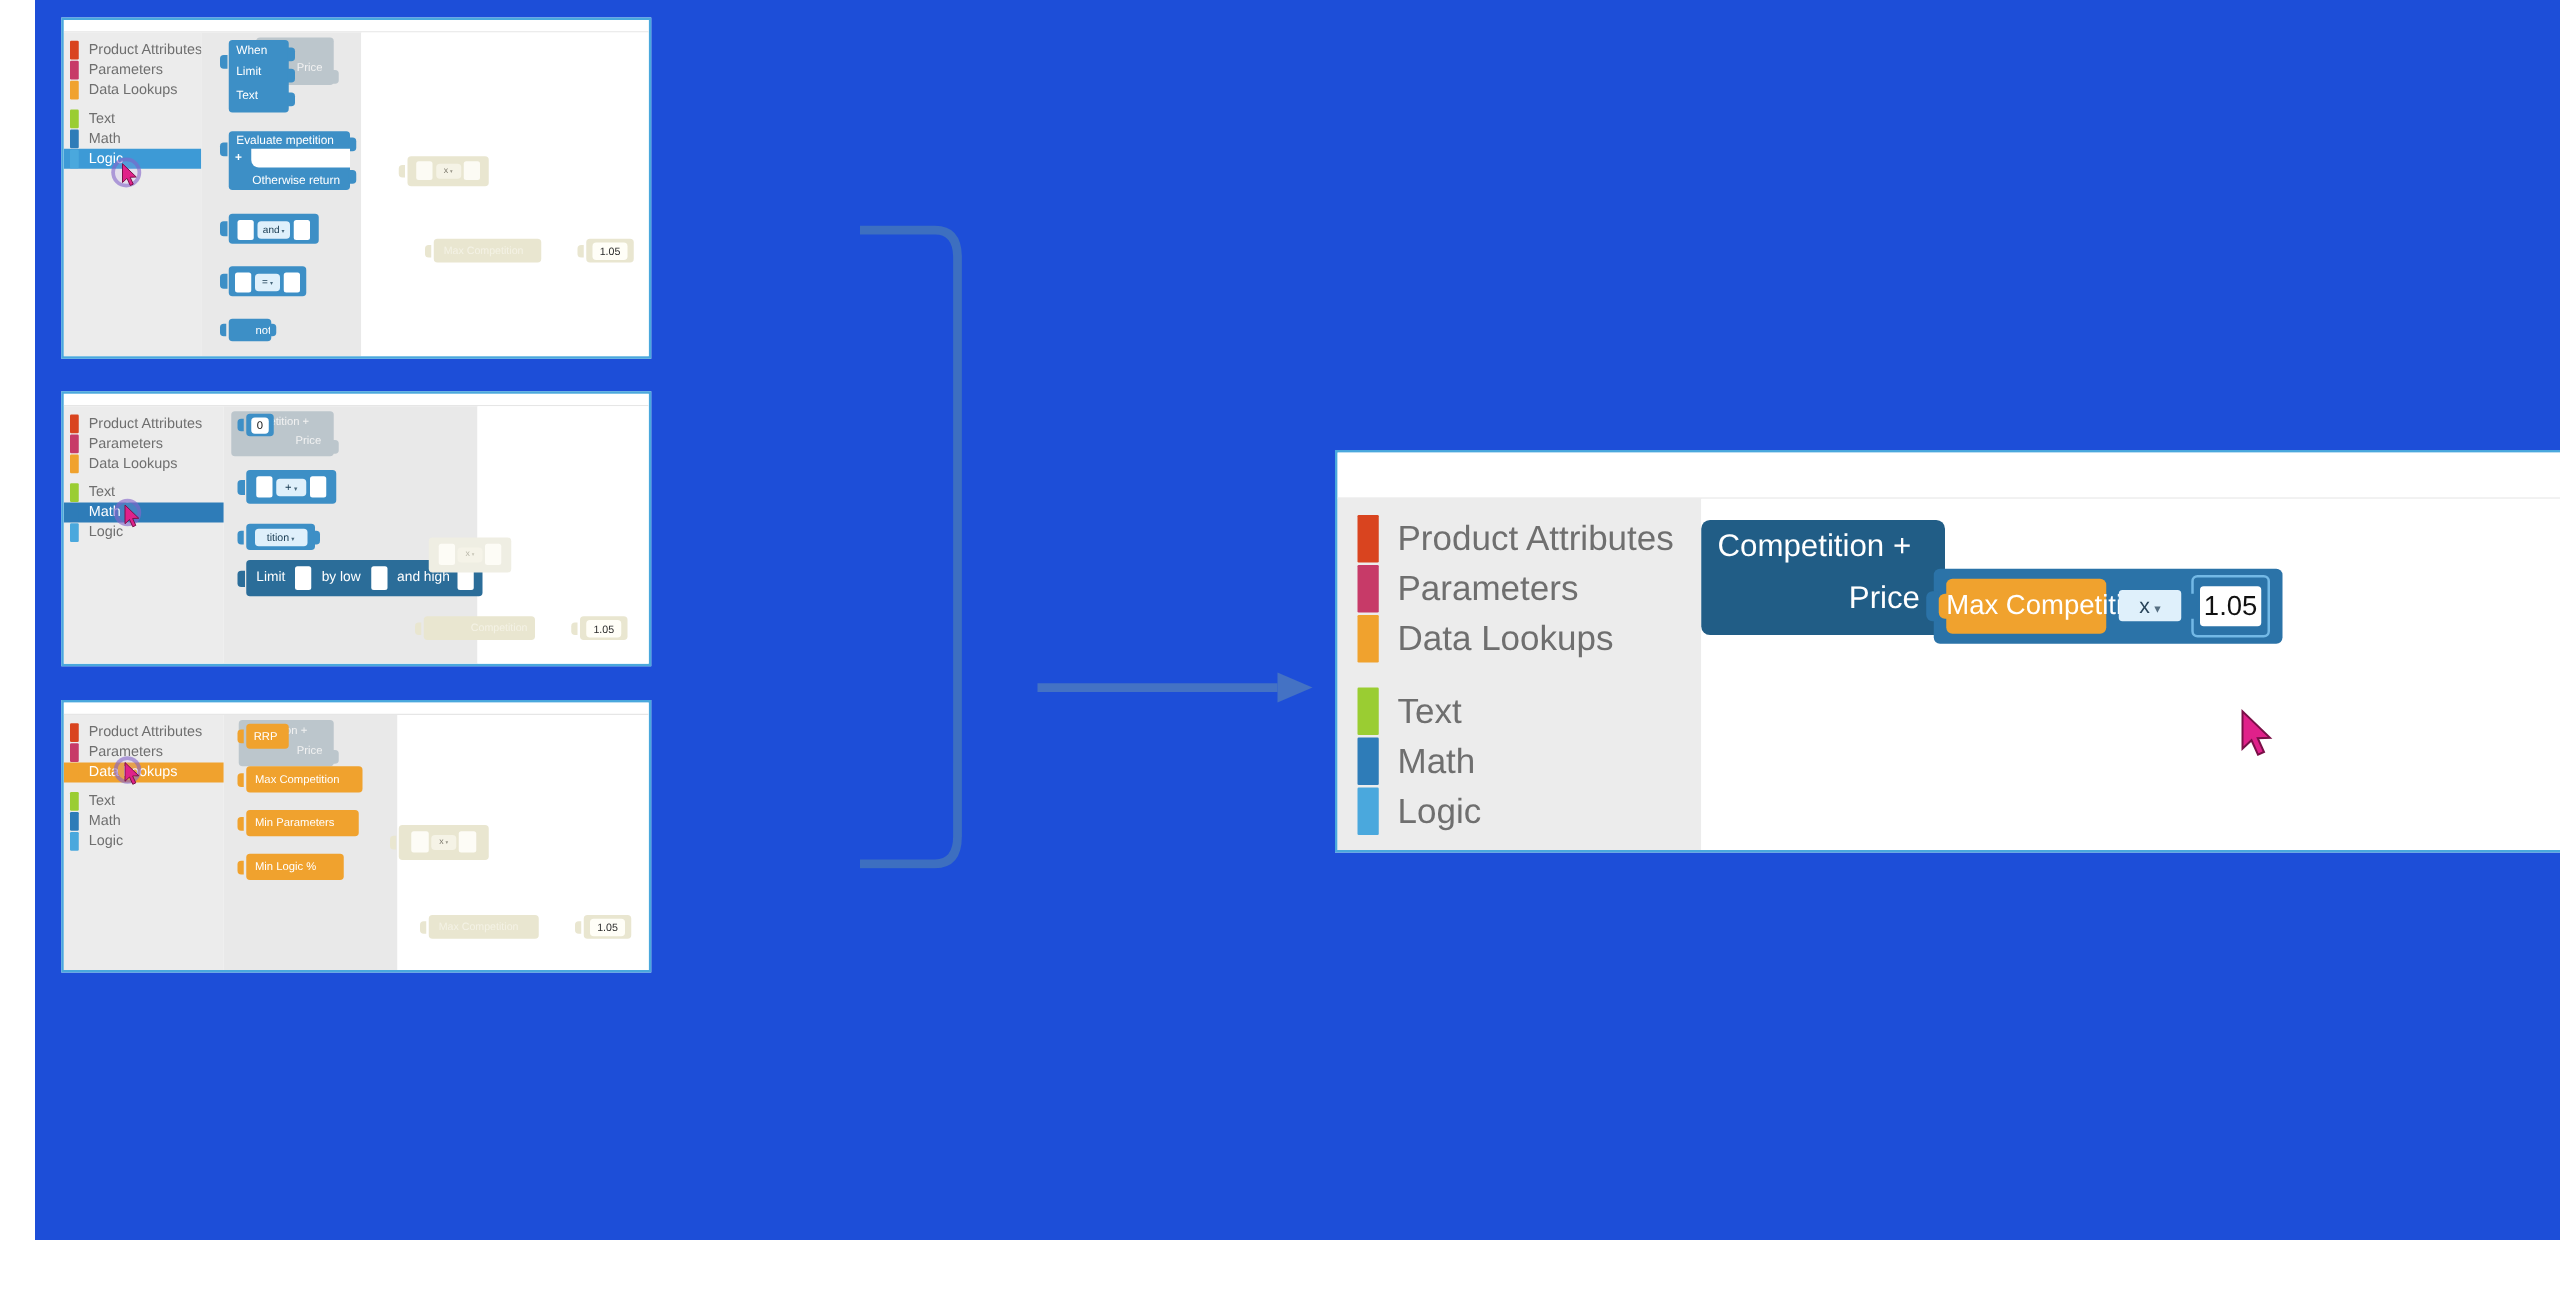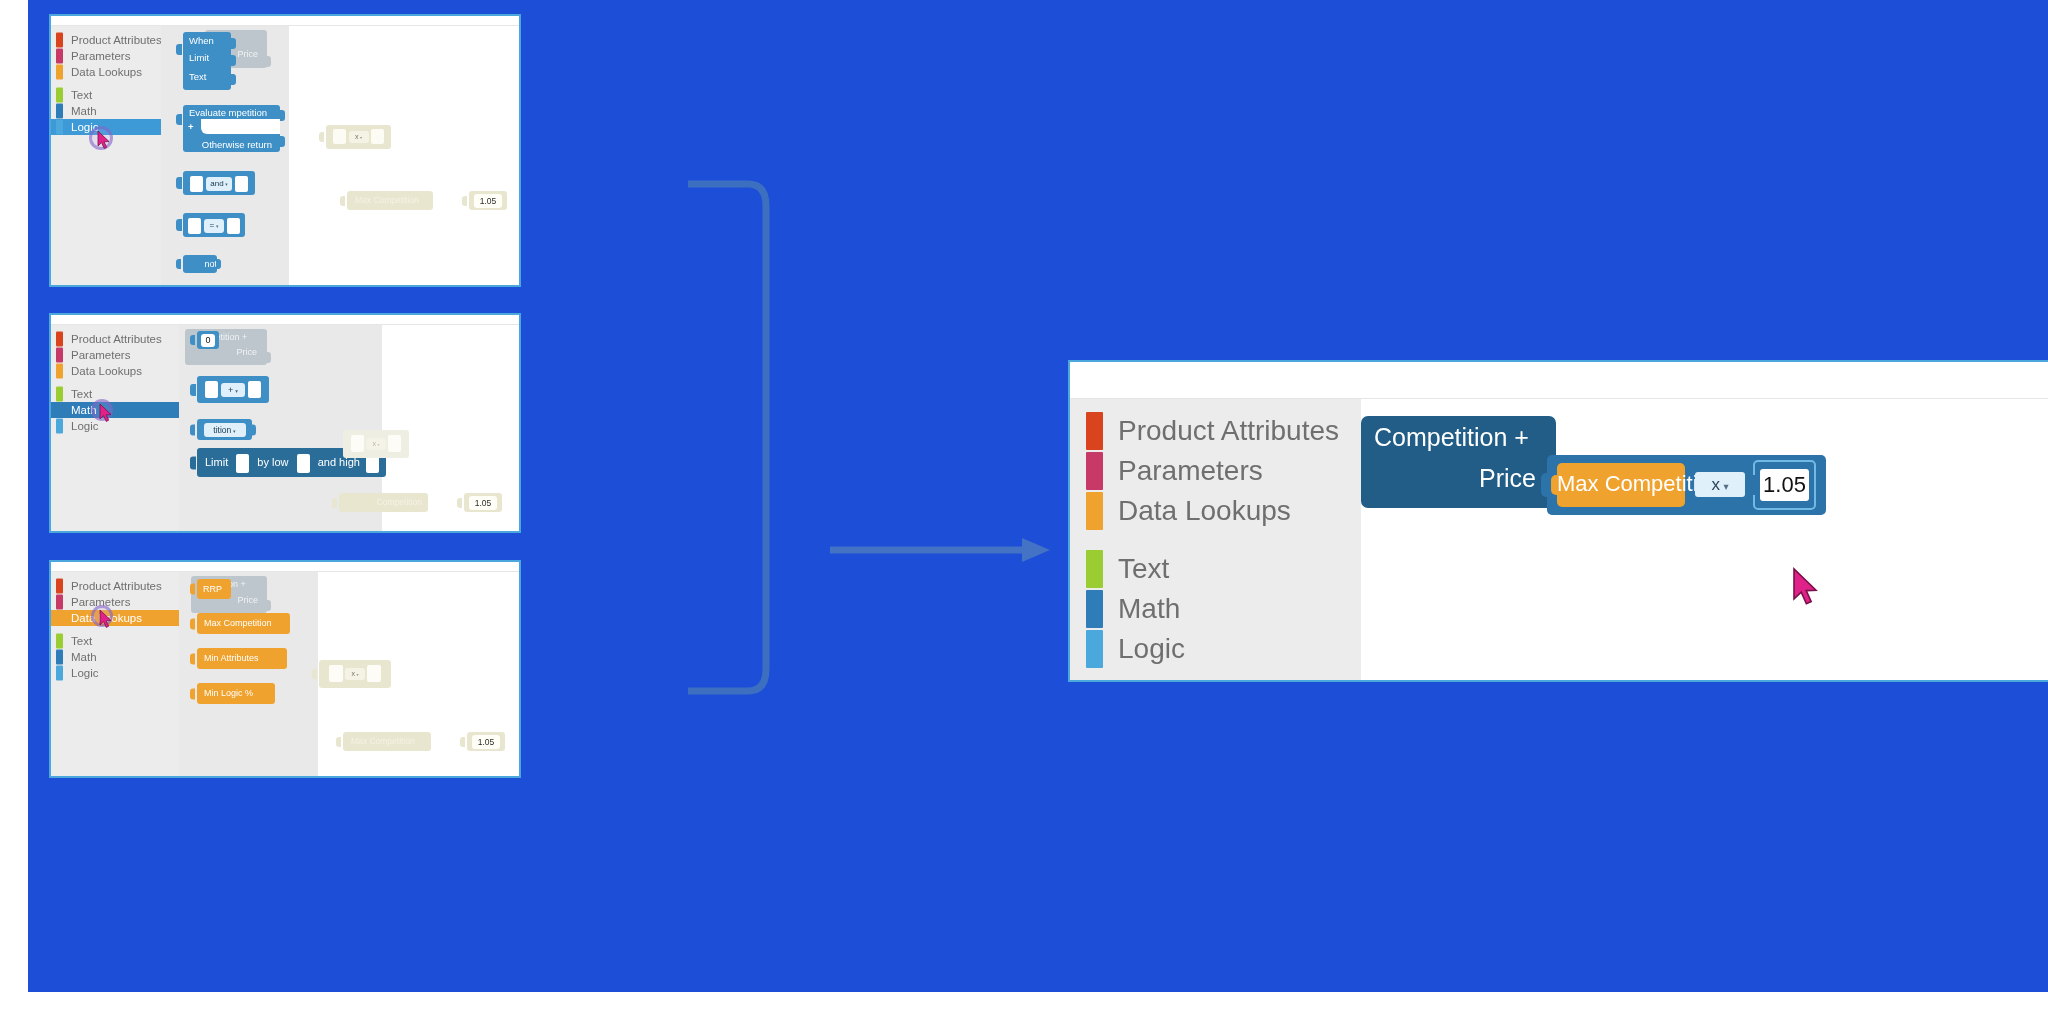--- a/index.html
+++ b/index.html
@@ -359,21 +359,21 @@
       <div class="blk blk-orange" style="left:18px; top:7px; width:34px; height:20px; border-radius:3px; font-size:9px; line-height:20px; padding-left:6px;">
         <span class="notch-l" style="background:#f0a22e; width:5px; height:11px;"></span>
         <span>RRP</span>
       </div>
       <div class="blk blk-orange" style="left:18px; top:41px; width:93px; height:21px; border-radius:3px; font-size:9px; line-height:21px; padding-left:7px;">
         <span class="notch-l" style="background:#f0a22e; width:5px; height:11px;"></span>
         <span>Max Competition</span>
       </div>
       <div class="blk blk-orange" style="left:18px; top:76px; width:90px; height:21px; border-radius:3px; font-size:9px; line-height:21px; padding-left:7px;">
         <span class="notch-l" style="background:#f0a22e; width:5px; height:11px;"></span>
-        <span>Min Attributes</span>
+        <span>Min Parameters</span>
       </div>
       <div class="blk blk-orange" style="left:18px; top:111px; width:78px; height:21px; border-radius:3px; font-size:9px; line-height:21px; padding-left:7px;">
         <span class="notch-l" style="background:#f0a22e; width:5px; height:11px;"></span>
         <span>Min Logic %</span>
       </div>
     </div>
 
     <div class="blk blk-ghost" style="left:268px; top:98px; width:72px; height:28px; border-radius:3px; font-size:8px; text-align:center; line-height:28px;">
       <span class="notch-l" style="background:#e9e6d0; width:5px; height:11px;"></span>
       <span class="socket" style="width:14px; height:17px; background:#fdfcf6;"></span>

